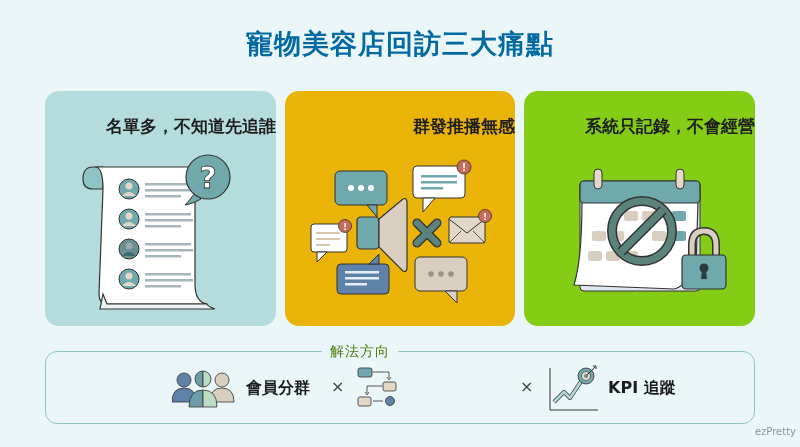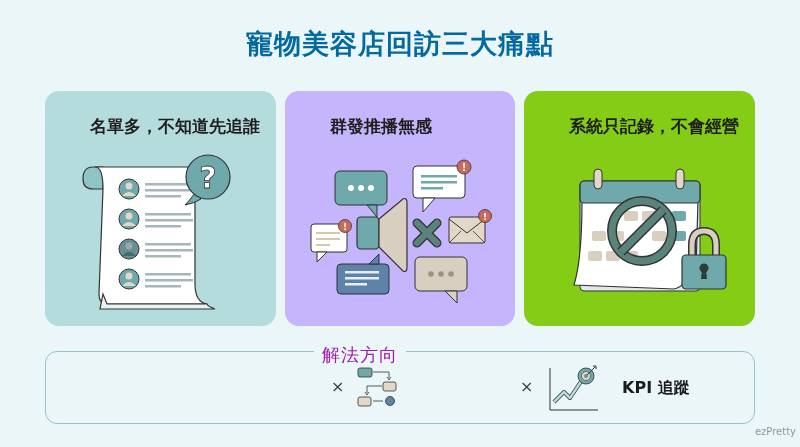--- a/index.html
+++ b/index.html
@@ -12,36 +12,36 @@
   }
   .title {
     position: absolute; left: 0; top: 26px; width: 800px;
     text-align: center; font-size: 27px; font-weight: bold; letter-spacing: 1px;
     color: #0369a1;
   }
   .card {
     position: absolute; top: 91px; height: 235px; border-radius: 14px;
   }
   .card-1 { left: 45px; width: 231px; background: #b4dcdc; }
-  .card-2 { left: 285px; width: 230px; background: #c4b5fd; }
+  .card-2 { left: 285px; width: 230px; background: #eab308; }
   .card-3 { left: 524px; width: 231px; background: #84cc16; }
   .card-title {
     position: absolute; left: 0; top: 24px; width: 100%;
-    text-align: left; font-size: 17px; font-weight: bold; color: #1e1e1e; padding-left: 45px;
+    text-align: right; font-size: 17px; font-weight: bold; color: #1e1e1e; padding-left: 45px;
   }
   .card-illus { position: absolute; left: 0; top: 58px; width: 100%; height: 170px; }
   .card-illus svg { width: 100%; height: 100%; }
 
   .solution {
     position: absolute; left: 45px; top: 351px; width: 710px; height: 73px;
     border: 1.5px solid #90c6c6; border-radius: 12px;
   }
   .solution-label {
     position: absolute; left: 360px; top: 343px; transform: translateX(-50%);
-    background: #eaf6f8; padding: 0 8px; font-size: 18px; color: #a21caf;
+    background: #eaf6f8; padding: 0 8px; font-size: 14px; color: #4d7c0f;
     letter-spacing: 1px;
   }
   .sol-row {
     position: absolute; left: 0; top: 360px; width: 800px; height: 56px;
   }
   .sol-item { position: absolute; top: 0; height: 56px; display: flex; align-items: center; }
   .sol-text { font-size: 16px; font-weight: bold; color: #1c1c1c; white-space: nowrap; }
   .sol-sep { position: absolute; top: 17px; font-size: 16px; color: #444; }
   .sol-icon svg { display: block; }
   .watermark {
@@ -194,40 +194,55 @@
       <path d="M178 121 L177 130 L183 130 L182 121 z" fill="#2c3b3c"></path>
     </svg>
   </div>
 </div>
 
 <div class="solution"></div>
 <div class="solution-label">解法方向</div>
 
 <div class="sol-row">
 
+  <div class="sol-item" style="left:172px;">
+    <span class="sol-icon">
+      <svg width="64" height="40" viewBox="0 0 64 40">
+        <circle cx="12" cy="12" r="7" fill="#5e82a8" stroke="#333" stroke-width="0.8"></circle>
+        <path d="M0 34 q0 -14 12 -14 q12 0 12 14 z" fill="#5e82a8" stroke="#333" stroke-width="0.8"></path>
+        <circle cx="50" cy="12" r="7" fill="#d9cfc0" stroke="#333" stroke-width="0.8"></circle>
+        <path d="M38 34 q0 -14 12 -14 q12 0 12 14 z" fill="#d9cfc0" stroke="#333" stroke-width="0.8"></path>
+        <path d="M31 3 a8 8 0 0 0 0 16 z" fill="#6f9ca9" stroke="#333" stroke-width="0.8"></path>
+        <path d="M31 3 a8 8 0 0 1 0 16 z" fill="#b9dcc2" stroke="#333" stroke-width="0.8"></path>
+        <path d="M17 39 q0 -17 14 -17 l0 17 z" fill="#6f9ca9" stroke="#333" stroke-width="0.8"></path>
+        <path d="M45 39 q0 -17 -14 -17 l0 17 z" fill="#b9dcc2" stroke="#333" stroke-width="0.8"></path>
+      </svg>
+    </span>
+    <span class="sol-text" style="margin-left:10px;">會員分群</span>
+  </div>
   <span class="sol-sep" style="left:331px;">×</span>
 
   <div class="sol-item" style="left:355px;">
     <span class="sol-icon">
       <svg width="48" height="44" viewBox="0 0 48 44">
         <rect x="3" y="2" width="14" height="9" rx="2" fill="#6fa9ab" stroke="#333" stroke-width="0.8"></rect>
         <path d="M18 6 L34 6 L34 12" fill="none" stroke="#333" stroke-width="0.8"></path>
         <path d="M32 11 L34 14 L36 11" fill="none" stroke="#333" stroke-width="0.8"></path>
         <rect x="28" y="16" width="13" height="9" rx="2" fill="#e3d8c8" stroke="#333" stroke-width="0.8"></rect>
         <path d="M27 20 L12 20 L12 27" fill="none" stroke="#333" stroke-width="0.8"></path>
         <path d="M10 26 L12 29 L14 26" fill="none" stroke="#333" stroke-width="0.8"></path>
         <rect x="3" y="31" width="13" height="9" rx="2" fill="#e3d8c8" stroke="#333" stroke-width="0.8"></rect>
         <path d="M18 35 L28 35" stroke="#333" stroke-width="0.8"></path>
         <circle cx="35" cy="35" r="4.5" fill="#5e82a8" stroke="#333" stroke-width="0.8"></circle>
       </svg>
     </span>
   </div>
   <span class="sol-sep" style="left:520px;">×</span>
 
-  <div class="sol-item" style="left:548px;gap:14px;">
+  <div class="sol-item" style="left:548px;">
     <span class="sol-icon">
       <svg width="52" height="48" viewBox="0 0 52 48">
         <path d="M2 4 L2 46 L50 46" fill="none" stroke="#333" stroke-width="1"></path>
         <path d="M6 38 L16 28 L22 34 L34 16" fill="none" stroke="#333" stroke-width="4" stroke-linejoin="round"></path>
         <path d="M6 38 L16 28 L22 34 L34 16" fill="none" stroke="#b4dcdc" stroke-width="2.5" stroke-linejoin="round"></path>
         <circle cx="38" cy="12" r="8" fill="#6fa9ab" stroke="#333" stroke-width="0.8"></circle>
         <circle cx="38" cy="12" r="4.5" fill="#e3d8c8" stroke="#333" stroke-width="0.6"></circle>
         <circle cx="38" cy="12" r="2" fill="#6f8f8f"></circle>
         <path d="M39 11 L47 3" stroke="#333" stroke-width="1"></path>
         <path d="M45 2 L48 2 L48 5" fill="none" stroke="#333" stroke-width="1"></path>

